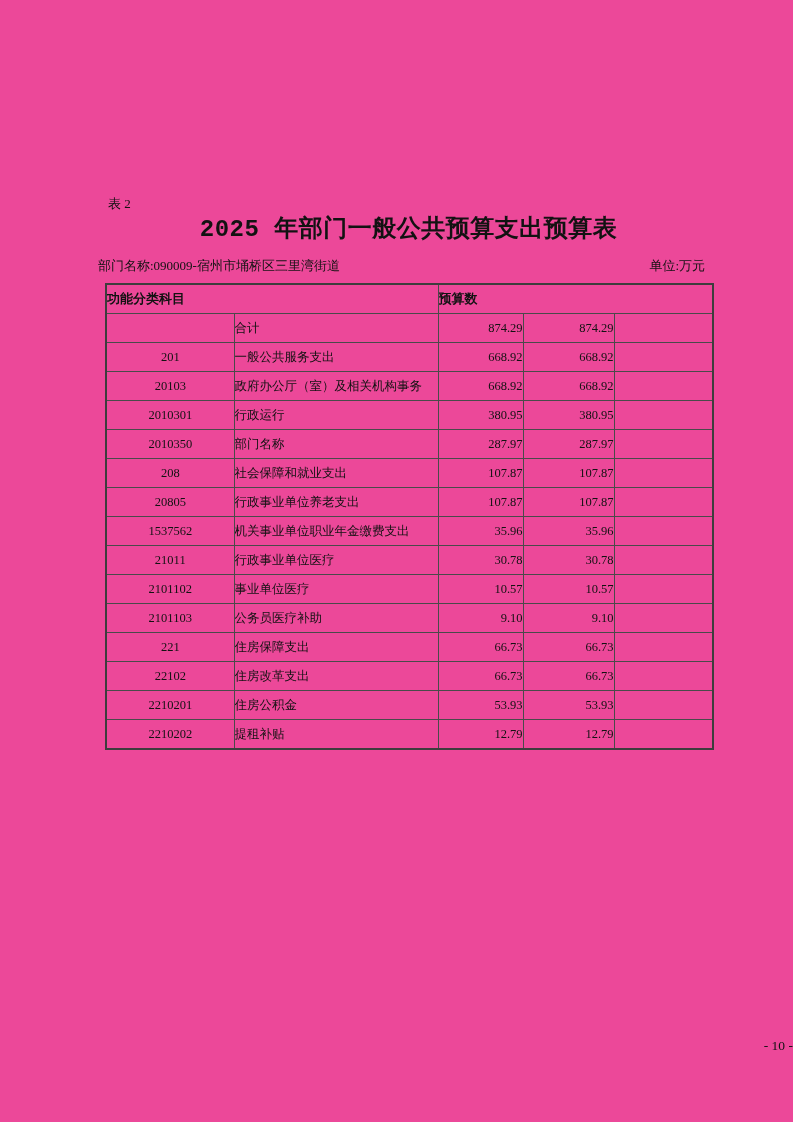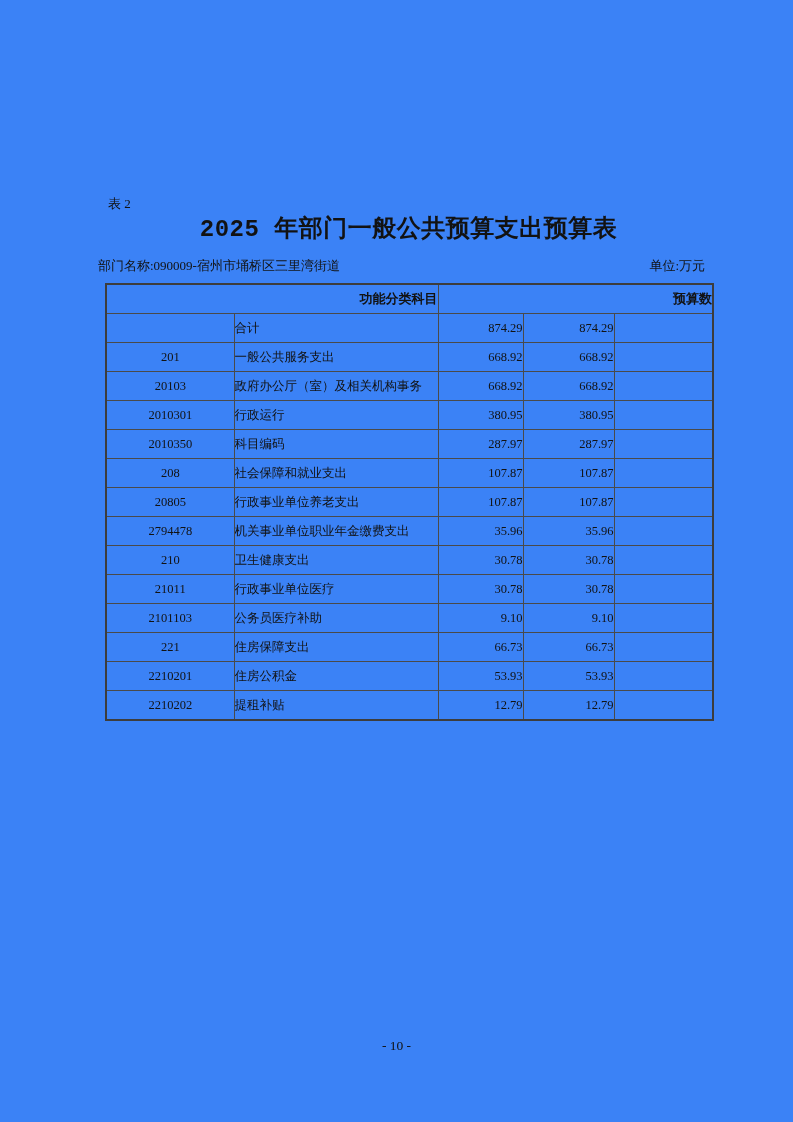--- a/index.html
+++ b/index.html
@@ -1,20 +1,20 @@
 <!DOCTYPE html>
 <html><head>
 <meta charset="utf-8">
 <style>
   html, body { margin: 0; padding: 0; background: #ffffff; }
   .page {
     position: relative;
     width: 793px;
     height: 1122px;
-    background: #3b82f6;
+    background: #ec4899;
     font-family: "Liberation Serif", "DejaVu Serif", serif;
     color: #121212;
     overflow: hidden;
   }
   .table-label {
     position: absolute;
     left: 108px;
     top: 195px;
     font-size: 13px;
   }
@@ -53,37 +53,36 @@
     border: 1px solid #4a4a4a;
     padding: 0;
     vertical-align: middle;
     overflow: hidden;
   }
   table.budget thead th {
     height: 28px;
     font-family: Liberation Serif, serif;
     font-size: 13px;
     font-weight: bold;
-    text-align: right;
-    padding-left: 20px;
+    text-align: left;
   }
   table.budget tbody td {
     height: 28px;
     font-size: 12.5px;
     line-height: 1.35;
   }
   td.cell-code { text-align: center; padding-left: 8px; }
   td.cell-name { text-align: left; padding-left: 10px; padding-right: 2px; word-break: break-all; }
   td.cell-num  { text-align: right; padding-right: 8px; }
   .page-number {
     position: absolute;
     left: 0;
     top: 1038px;
     width: 100%;
-    text-align: center;
+    text-align: right;
     font-size: 13.5px;
   }
 </style>
 </head>
 <body>
 
 <div class="page">
 
   <div class="table-label">表 2</div>
 
@@ -132,75 +131,82 @@
   </tr>
         <tr>
     <td class="cell-code">2010301</td>
     <td class="cell-name">行政运行</td>
     <td class="cell-num">380.95</td>
     <td class="cell-num">380.95</td>
     <td class="cell-num"></td>
   </tr>
         <tr>
     <td class="cell-code">2010350</td>
-    <td class="cell-name">科目编码</td>
+    <td class="cell-name">部门名称</td>
     <td class="cell-num">287.97</td>
     <td class="cell-num">287.97</td>
     <td class="cell-num"></td>
   </tr>
         <tr>
     <td class="cell-code">208</td>
     <td class="cell-name">社会保障和就业支出</td>
     <td class="cell-num">107.87</td>
     <td class="cell-num">107.87</td>
     <td class="cell-num"></td>
   </tr>
         <tr>
     <td class="cell-code">20805</td>
     <td class="cell-name">行政事业单位养老支出</td>
     <td class="cell-num">107.87</td>
     <td class="cell-num">107.87</td>
     <td class="cell-num"></td>
   </tr>
         <tr>
-    <td class="cell-code">2794478</td>
+    <td class="cell-code">1537562</td>
     <td class="cell-name">机关事业单位职业年金缴费支出</td>
     <td class="cell-num">35.96</td>
     <td class="cell-num">35.96</td>
-    <td class="cell-num"></td>
-  </tr>
-        <tr>
-    <td class="cell-code">210</td>
-    <td class="cell-name">卫生健康支出</td>
-    <td class="cell-num">30.78</td>
-    <td class="cell-num">30.78</td>
     <td class="cell-num"></td>
   </tr>
         <tr>
     <td class="cell-code">21011</td>
     <td class="cell-name">行政事业单位医疗</td>
     <td class="cell-num">30.78</td>
     <td class="cell-num">30.78</td>
     <td class="cell-num"></td>
   </tr>
         <tr>
+    <td class="cell-code">2101102</td>
+    <td class="cell-name">事业单位医疗</td>
+    <td class="cell-num">10.57</td>
+    <td class="cell-num">10.57</td>
+    <td class="cell-num"></td>
+  </tr>
+        <tr>
     <td class="cell-code">2101103</td>
     <td class="cell-name">公务员医疗补助</td>
     <td class="cell-num">9.10</td>
     <td class="cell-num">9.10</td>
     <td class="cell-num"></td>
   </tr>
         <tr>
     <td class="cell-code">221</td>
     <td class="cell-name">住房保障支出</td>
     <td class="cell-num">66.73</td>
     <td class="cell-num">66.73</td>
     <td class="cell-num"></td>
   </tr>
         <tr>
+    <td class="cell-code">22102</td>
+    <td class="cell-name">住房改革支出</td>
+    <td class="cell-num">66.73</td>
+    <td class="cell-num">66.73</td>
+    <td class="cell-num"></td>
+  </tr>
+        <tr>
     <td class="cell-code">2210201</td>
     <td class="cell-name">住房公积金</td>
     <td class="cell-num">53.93</td>
     <td class="cell-num">53.93</td>
     <td class="cell-num"></td>
   </tr>
         <tr>
     <td class="cell-code">2210202</td>
     <td class="cell-name">提租补贴</td>
     <td class="cell-num">12.79</td>

